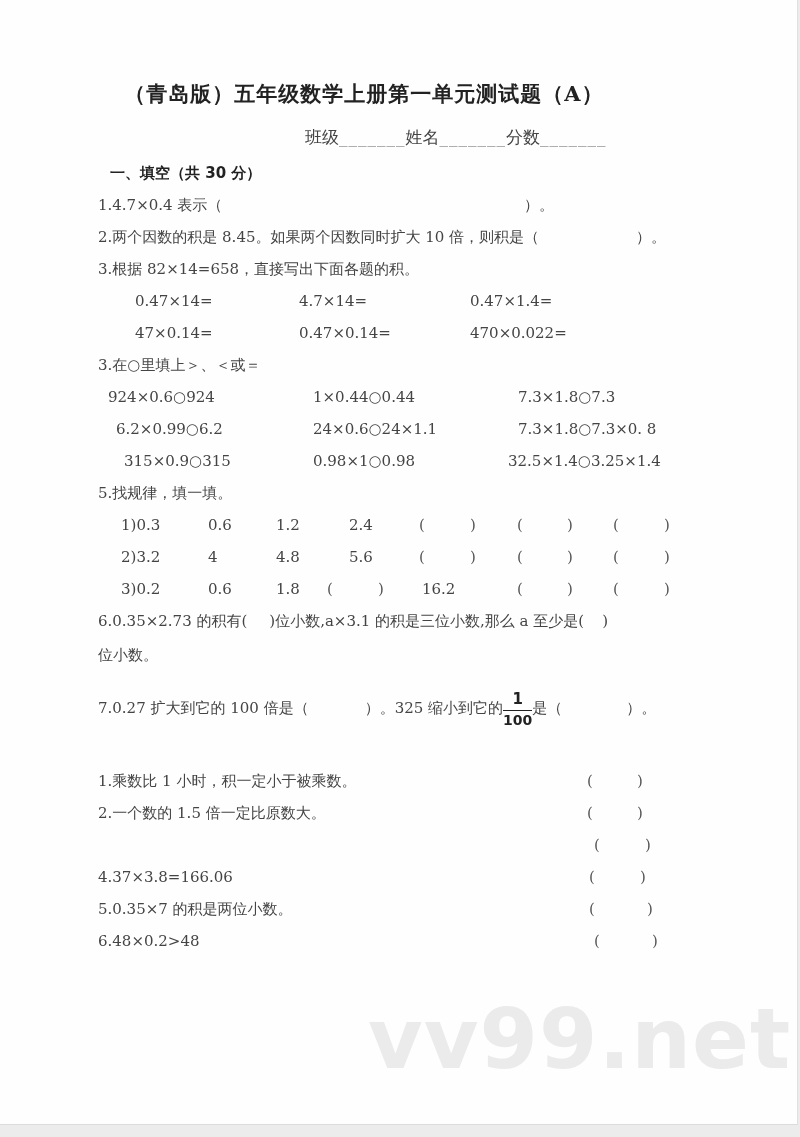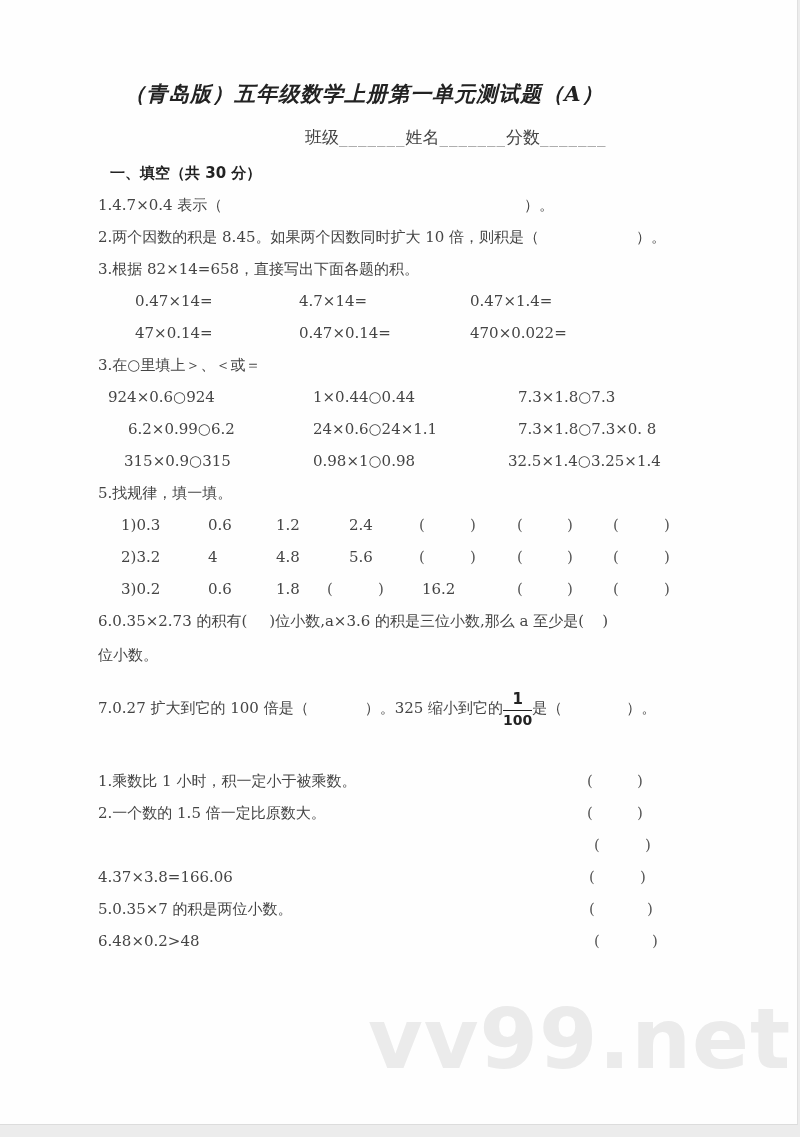--- a/index.html
+++ b/index.html
@@ -7,21 +7,21 @@
     width: 800px; height: 1137px; background: #ececec; position: relative; overflow: hidden;
     font-family: "DejaVu Serif", "Liberation Serif", serif; color: #333;
   }
   .page {
     position: absolute; left: 0; top: 0; width: 797px; height: 1124px;
     background: #fefefe; border-right: 1px solid #e0e0e0; border-bottom: 1px solid #dcdcdc;
   }
   .abs { position: absolute; white-space: nowrap; }
   .title {
     left: 0; width: 728px; text-align: center; top: 80px;
-    font-size: 21px; font-weight: bold; letter-spacing: 1px; color: #222; font-style: italic;
+    font-size: 21px; font-weight: bold; letter-spacing: 1px; color: #222;
   }
   .info { top: 126px; left: 305px; font-size: 17px; color: #444; text-align: center; }
   .info .blank { display: inline-block; letter-spacing: 1px; color: #888; }
   .sec { left: 110px; font-size: 15px; font-weight: bold; color: #222; font-family: "DejaVu Sans", "Liberation Sans", sans-serif; }
   .q { left: 98px; font-size: 15px; color: #444; }
   .cell { font-size: 15px; color: #444; }
   .paren { font-size: 15px; color: #555; }
   .frac {
     display: inline-block; vertical-align: middle; text-align: center; font-weight: bold;
     font-family: "DejaVu Sans", "Liberation Sans", sans-serif; color: #222; line-height: 1;
@@ -61,21 +61,21 @@
   <div class="abs cell" style="top:292px;left:299px">4.7×14=</div>
   <div class="abs cell" style="top:292px;left:470px">0.47×1.4=</div>
   <div class="abs cell" style="top:324px;left:135px">47×0.14=</div>
   <div class="abs cell" style="top:324px;left:299px">0.47×0.14=</div>
   <div class="abs cell" style="top:324px;left:470px">470×0.022=</div>
 
   <div class="abs q" style="top:356px">3.在○里填上＞、＜或＝</div>
   <div class="abs cell" style="top:388px;left:108px">924×0.6○924</div>
   <div class="abs cell" style="top:388px;left:313px">1×0.44○0.44</div>
   <div class="abs cell" style="top:388px;left:518px">7.3×1.8○7.3</div>
-  <div class="abs cell" style="top:420px;left:128px">6.2×0.99○6.2</div>
+  <div class="abs cell" style="top:420px;left:116px">6.2×0.99○6.2</div>
   <div class="abs cell" style="top:420px;left:313px">24×0.6○24×1.1</div>
   <div class="abs cell" style="top:420px;left:518px">7.3×1.8○7.3×0. 8</div>
   <div class="abs cell" style="top:452px;left:124px">315×0.9○315</div>
   <div class="abs cell" style="top:452px;left:313px">0.98×1○0.98</div>
   <div class="abs cell" style="top:452px;left:508px">32.5×1.4○3.25×1.4</div>
 
   <div class="abs q" style="top:484px">5.找规律，填一填。</div>
 
   <div class="abs cell" style="top:516px;left:121px">1)0.3</div>
   <div class="abs cell" style="top:516px;left:208px">0.6</div>
@@ -104,21 +104,21 @@
   <div class="abs cell" style="top:580px;left:276px">1.8</div>
   <div class="abs paren" style="top:580px;left:327px">(</div>
   <div class="abs paren" style="top:580px;left:378px">)</div>
   <div class="abs cell" style="top:580px;left:422px">16.2</div>
   <div class="abs paren" style="top:580px;left:517px">(</div>
   <div class="abs paren" style="top:580px;left:567px">)</div>
   <div class="abs paren" style="top:580px;left:613px">(</div>
   <div class="abs paren" style="top:580px;left:664px">)</div>
 
   <div class="abs q" style="top:612px">
-    <span>6.0.35×2.73 的积有(</span><span style="display:inline-block;width:22px"></span><span>)位小数,a×3.6 的积是三位小数,那么 a 至少是(</span><span style="display:inline-block;width:18px"></span><span>)</span>
+    <span>6.0.35×2.73 的积有(</span><span style="display:inline-block;width:22px"></span><span>)位小数,a×3.1 的积是三位小数,那么 a 至少是(</span><span style="display:inline-block;width:18px"></span><span>)</span>
   </div>
   <div class="abs q" style="top:646px">位小数。</div>
 
   <div class="abs q" style="top:690px;line-height:36px">
     <span>7.0.27 扩大到它的 100 倍是（</span><span style="display:inline-block;width:56px"></span><span>）。325 缩小到它的</span><span class="frac"><span class="num">1</span><span class="den">100</span></span><span>是（</span><span style="display:inline-block;width:64px"></span><span>）。</span>
   </div>
 
 
   <div class="abs q" style="top:772px">1.乘数比 1 小时，积一定小于被乘数。</div>
   <div class="abs paren" style="top:772px;left:587px">(</div>

